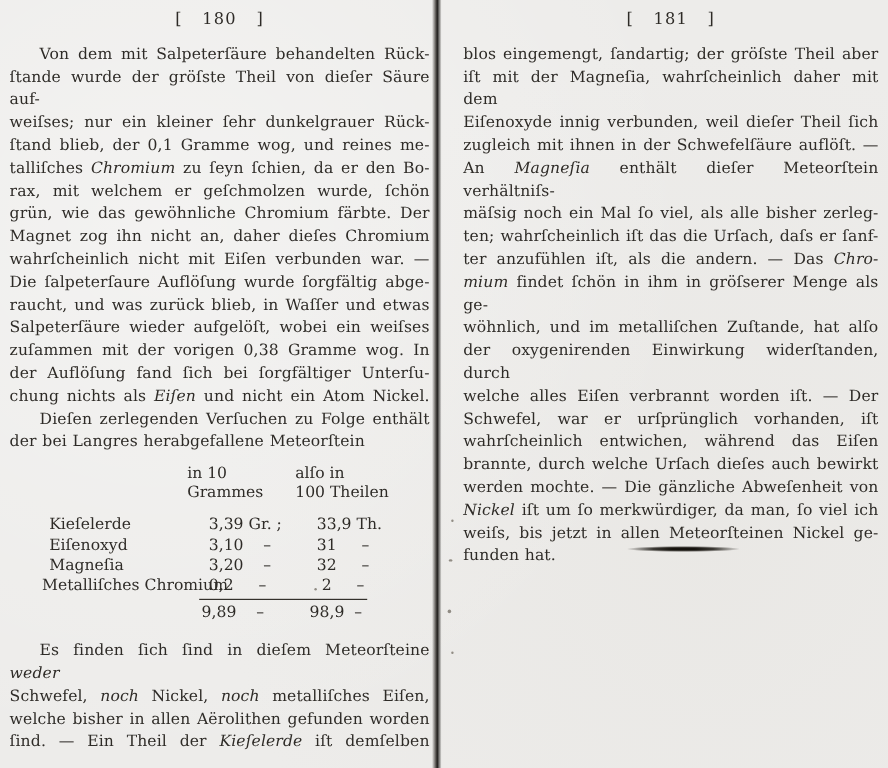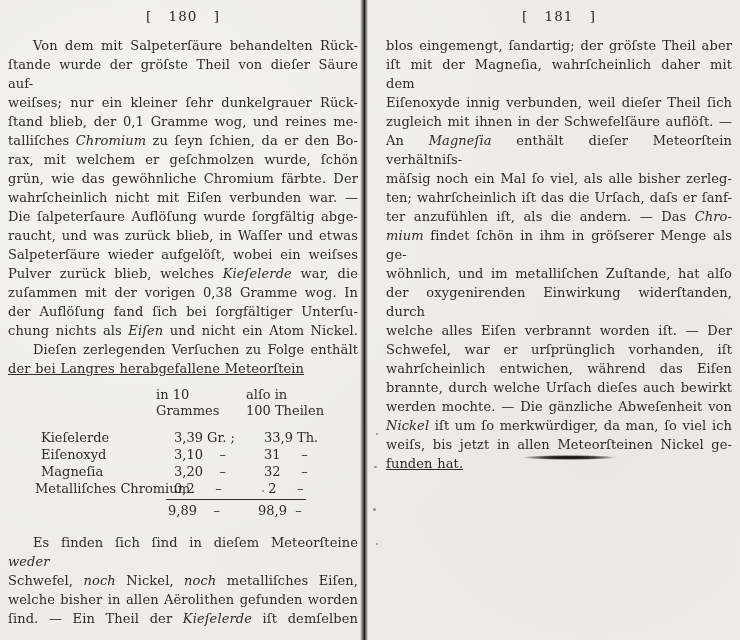--- a/index.html
+++ b/index.html
@@ -22,21 +22,21 @@
     height:16px;margin:8px 0 12px;
     text-align:center;font-size:13.5px;
     word-spacing:11px;letter-spacing:1px;
   }
   .ln{
     font-size:13px;line-height:19px;
     text-align:justify;text-align-last:justify;
     letter-spacing:.1px;word-spacing:.5px;
     white-space:normal;
   }
-  .ln.noj{text-align-last:left;text-decoration:underline;}
+  .ln.noj{text-align-last:left;}
   .ln.ind{text-indent:25px;}
   .ln i{font-style:italic;}
   .tblock{position:relative;}
   
   .atable{position:relative;height:134px;margin-top:9px;font-size:13px;}
   .th{position:absolute;text-align:left;line-height:16px;}
   .th-c1{left:148px;width:100px;top:0;}
   .th-c2{left:238px;width:112px;top:0;}
   .t-rows{position:absolute;top:42px;left:0;right:0;}
   .t-row{position:relative;height:17px;line-height:17px;}
@@ -72,25 +72,25 @@
     <div class="page-header">[ 180 ]</div>
 
     <div class="tblock" id="left-block-1">
         <div class="ln ind"><span>Von dem mit Salpeterſäure behandelten Rück-</span></div>
         <div class="ln"><span>ſtande wurde der gröſste Theil von dieſer Säure auf-</span></div>
         <div class="ln"><span>weiſses; nur ein kleiner ſehr dunkelgrauer Rück-</span></div>
         <div class="ln"><span>ſtand blieb, der 0,1 Gramme wog, und reines me-</span></div>
         <div class="ln"><span>talliſches </span><i>Chromium</i><span> zu ſeyn ſchien, da er den Bo-</span></div>
         <div class="ln"><span>rax, mit welchem er geſchmolzen wurde, ſchön</span></div>
         <div class="ln"><span>grün, wie das gewöhnliche Chromium färbte. Der</span></div>
+        <div class="ln"><span>Magnet zog ihn nicht an, daher dieſes Chromium</span></div>
         <div class="ln"><span>wahrſcheinlich nicht mit Eiſen verbunden war. —</span></div>
         <div class="ln"><span>Die ſalpeterſaure Auflöſung wurde ſorgfältig abge-</span></div>
         <div class="ln"><span>raucht, und was zurück blieb, in Waſſer und etwas</span></div>
         <div class="ln"><span>Salpeterſäure wieder aufgelöſt, wobei ein weiſses</span></div>
-        <div class="ln"><span>Pulver zurück blieb, welches </span><i>Kieſelerde</i><span> war, die</span></div>
         <div class="ln"><span>zuſammen mit der vorigen 0,38 Gramme wog. In</span></div>
         <div class="ln"><span>der Auflöſung fand ſich bei ſorgfältiger Unterſu-</span></div>
         <div class="ln"><span>chung nichts als </span><i>Eiſen</i><span> und nicht ein Atom Nickel.</span></div>
         <div class="ln ind"><span>Dieſen zerlegenden Verſuchen zu Folge enthält</span></div>
         <div class="ln noj"><span>der bei Langres herabgefallene Meteorſtein</span></div>
       </div>
 
     <div class="atable">
       <div class="th th-c1">
         <div>in 10</div>

